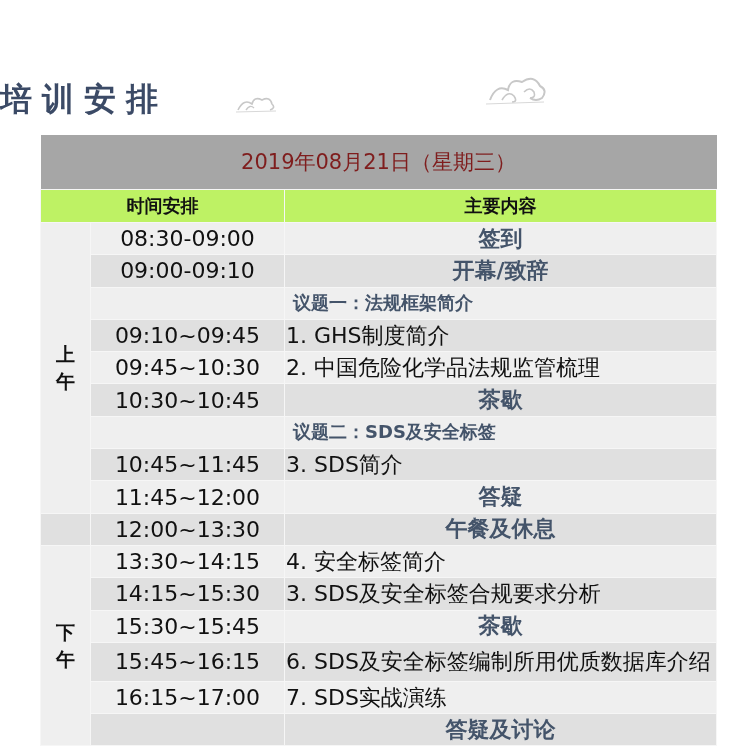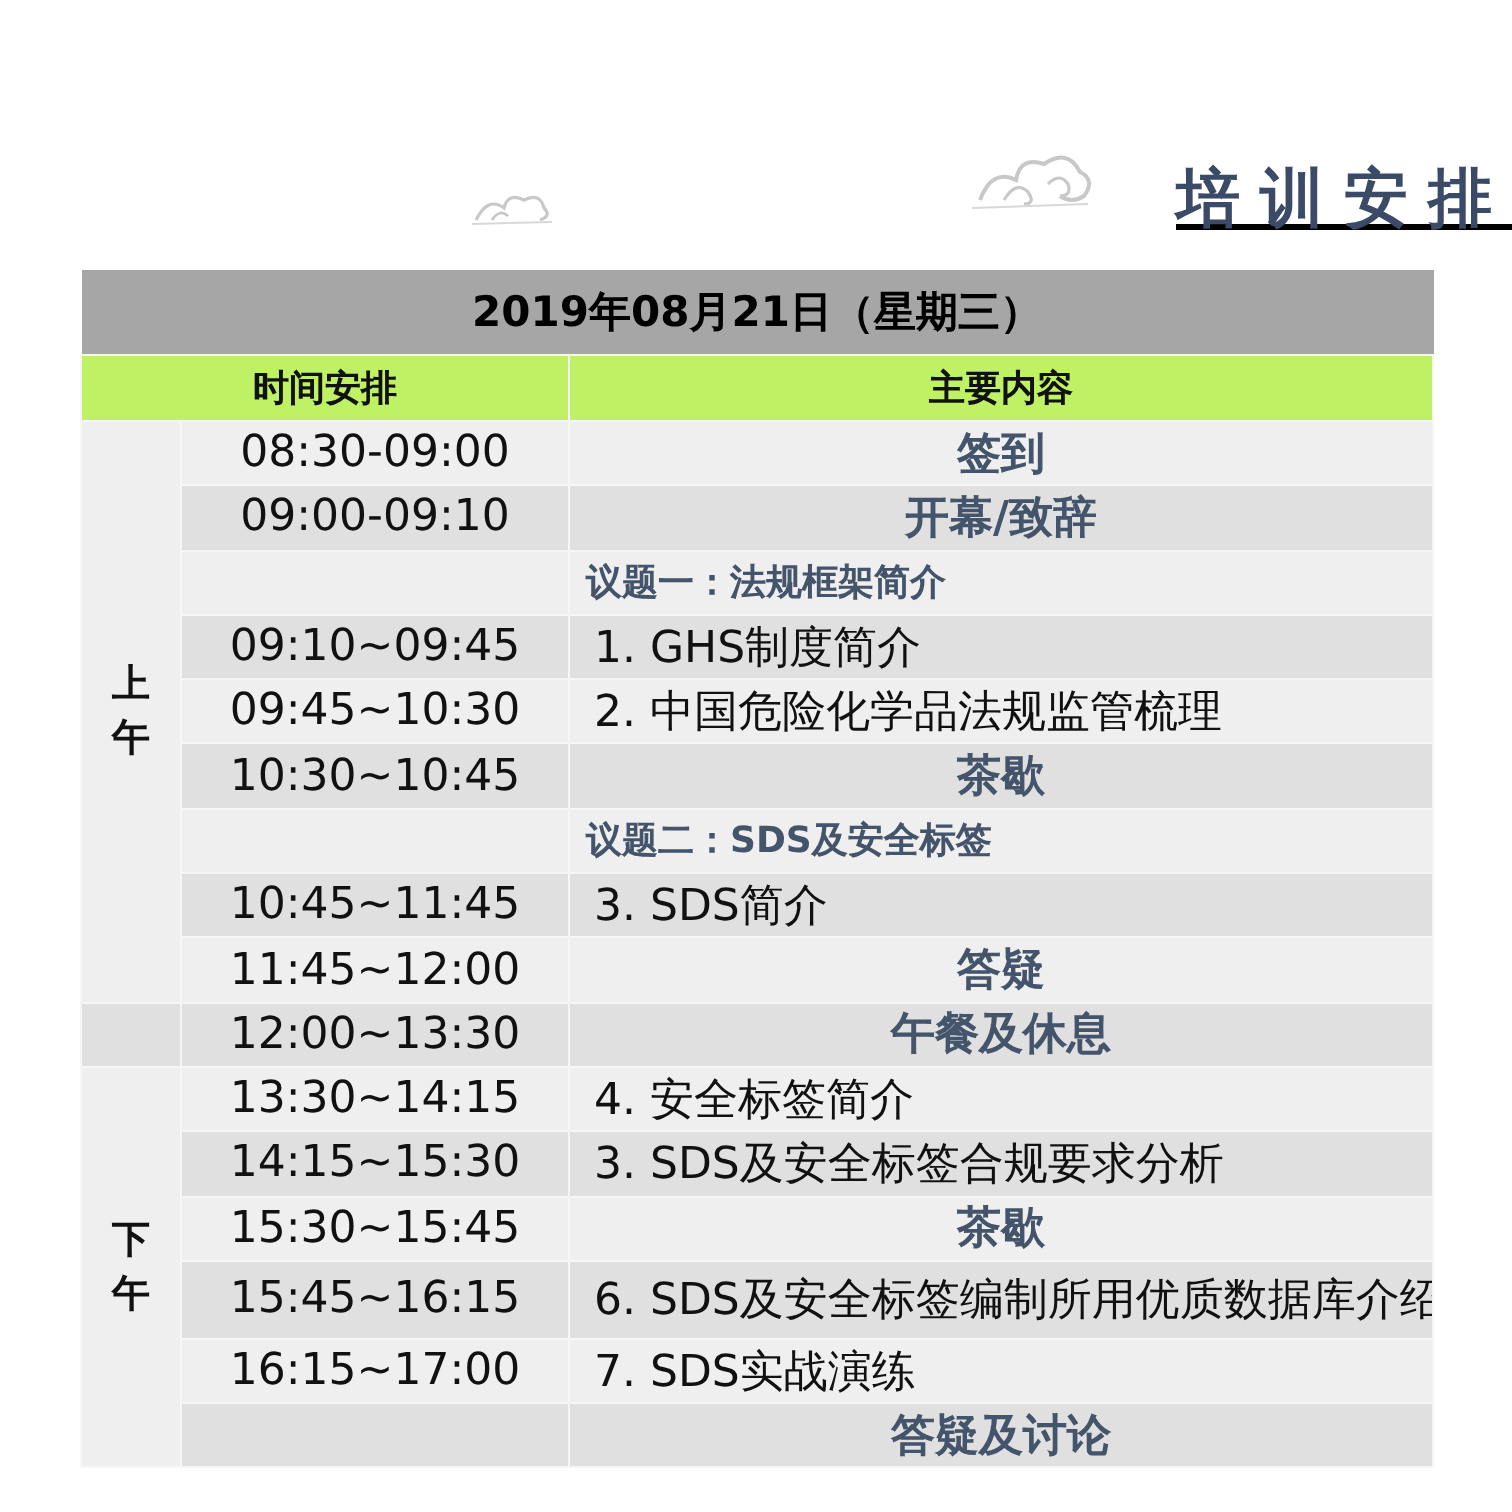--- a/index.html
+++ b/index.html
@@ -1,29 +1,29 @@
 <!DOCTYPE html>
 <html><head>
 <meta charset="utf-8">
 <style>
   html, body { margin:0; padding:0; }
   body { width:756px; height:756px; background:#ffffff; position:relative; overflow:hidden;
          font-family:"DejaVu Sans","Liberation Sans",sans-serif; }
-  .title-wrap { position:absolute; left:0; top:72px; width:756px; height:56px; display:flex; justify-content:flex-end; align-items:center;text-decoration:underline; }
+  .title-wrap { position:absolute; left:0; top:72px; width:756px; height:56px; display:flex; justify-content:flex-start; align-items:center; }
   .title { font-family:"DejaVu Serif","Liberation Serif",serif; font-size:32px; font-weight:bold; color:#3b4a66; letter-spacing:10px; }
   .cloud { position:absolute; }
   .cloud.left { left:236px; top:92px; }
   .cloud.right { left:486px; top:72px; }
   table { position:absolute; left:40px; top:135px; width:676px; border-collapse:collapse; table-layout:fixed; }
   td { padding:0; border:1px solid #f6f6f6; height:31.3px; font-size:22px; color:#111; white-space:nowrap; overflow:hidden; }
-  .date-row td { background:#a6a6a6; height:42px; font-size:21px; font-weight:bold; text-align:center; color:#000000; border:none; }
+  .date-row td { background:#a6a6a6; height:54px; font-size:21px; font-weight:normal; text-align:center; color:#7f1d1d; border:none; }
   .head-row td { background:#bef264; font-weight:bold; font-size:18px; text-align:center; height:32px; }
   .period { background:#efefef; font-weight:bold; font-size:19px; text-align:center; line-height:27px; }
   .time { text-align:center; }
-  .content { padding-left:12px; }
+  .content { padding-left:1px; }
   .center-bold { text-align:center; font-weight:bold; color:#44546a; }
   .topic { text-align:left; padding-left:8px; font-weight:bold; color:#44546a; font-size:18px; }
   .r-light td.time, .r-light td.content, .r-light td.center-bold, .r-light td.topic, .r-light td.empty { background:#efefef; }
   .r-dark td.time, .r-dark td.content, .r-dark td.center-bold, .r-dark td.topic, .r-dark td.empty { background:#e0e0e0; }
   .lunch td { background:#e0e0e0;margin-left:19px; }
 </style>
 </head>
 <body>
 
 <div class="title-wrap">

